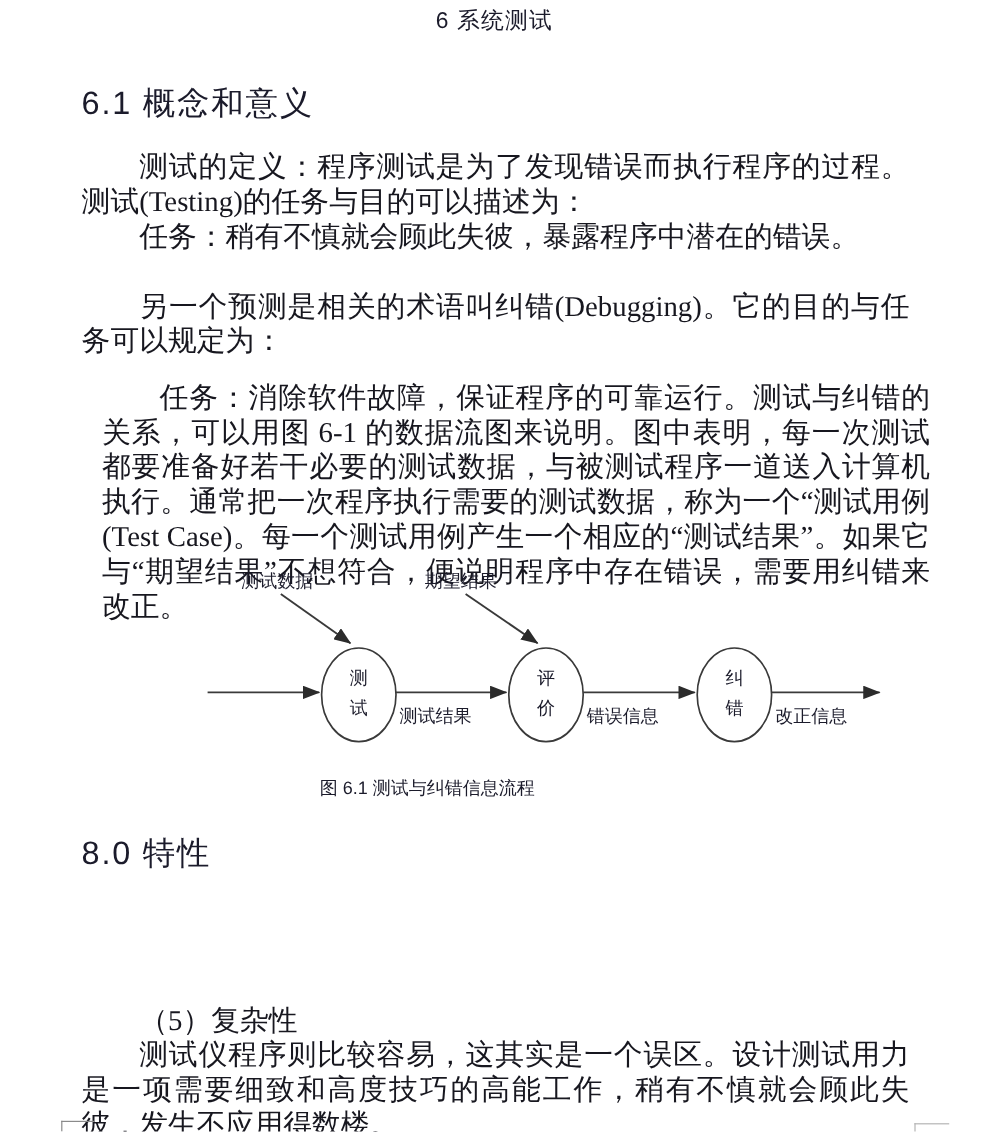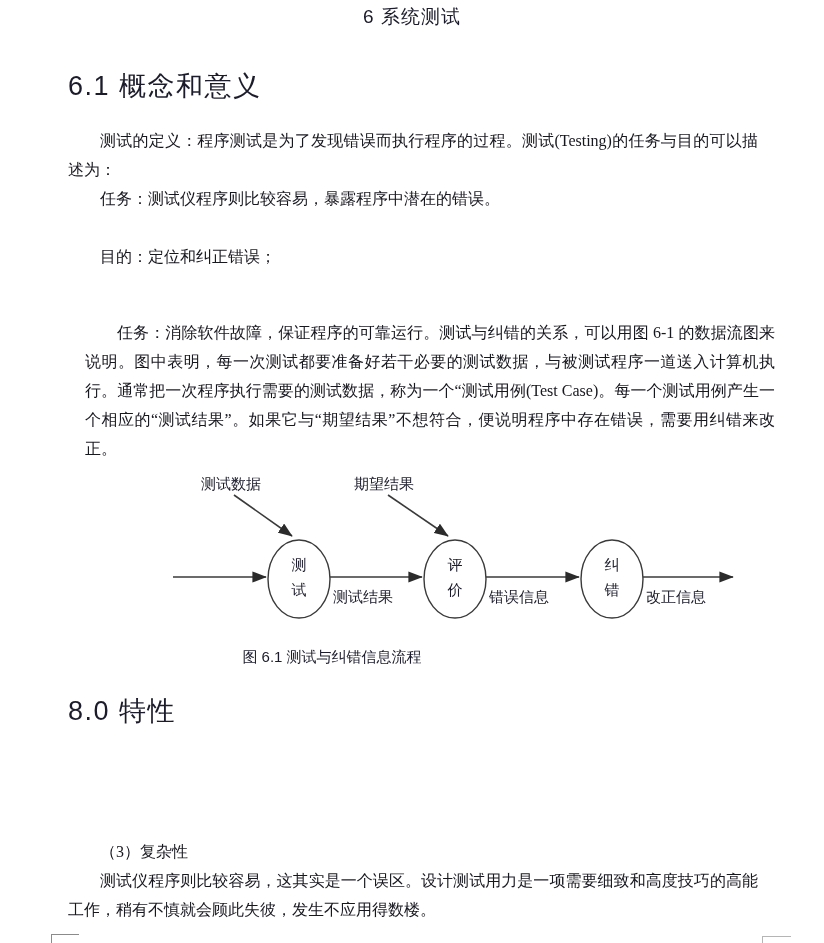--- a/index.html
+++ b/index.html
@@ -44,21 +44,21 @@
     color: #1b1b2b;
   }
   #h-61 { top: 68px; }
   #h-62 { top: 693px; }
 
   
   .body-block {
     position: absolute;
     left: 68px;
     width: 690px;
-    font-size: 16px;
+    font-size: 24px;
     line-height: 29px;
     text-align: justify;
     text-justify: inter-ideograph;
     color: #17171f;
   }
   .body-block p {
     margin: 0;
   }
   .indent2 {
     text-indent: 2em;
@@ -84,20 +84,21 @@
   }
   .fig-caption {
     position: absolute;
     top: 648px;
     left: 0;
     width: 664px;
     text-align: center;
     font-family: "Liberation Sans", "DejaVu Sans", sans-serif;
     font-size: 15px;
     color: #1b1b2b;
+    padding-left: 24px;
   }
 
   .dg-label {
     font-family: "Liberation Sans", "DejaVu Sans", sans-serif;
     font-size: 15px;
     fill: #1b1b2b;
   }
   .dg-node-label {
     font-family: "Liberation Sans", "DejaVu Sans", sans-serif;
     font-size: 15px;
@@ -139,25 +140,25 @@
 <body>
 
 <div class="page">
 
   <div class="doc-title">6 系统测试</div>
 
   <div class="section-heading" id="h-61">6.1 概念和意义</div>
 
   <div class="body-block" id="block-1">
     <p class="indent2">测试的定义：程序测试是为了发现错误而执行程序的过程。测试(Testing)的任务与目的可以描述为：</p>
-    <p class="indent2">任务：测试仪程序则比较容易，暴露程序中潜在的错误。</p>
+    <p class="indent2">任务：稍有不慎就会顾此失彼，暴露程序中潜在的错误。</p>
   </div>
 
   <div class="body-block" id="block-2">
-    <p class="indent2">目的：定位和纠正错误；</p>
+    <p class="indent2">另一个预测是相关的术语叫纠错(Debugging)。它的目的与任务可以规定为：</p>
   </div>
 
   <div class="body-block" id="block-3">
     <p class="indent2">任务：消除软件故障，保证程序的可靠运行。测试与纠错的关系，可以用图 6-1 的数据流图来说明。图中表明，每一次测试都要准备好若干必要的测试数据，与被测试程序一道送入计算机执行。通常把一次程序执行需要的测试数据，称为一个“测试用例(Test Case)。每一个测试用例产生一个相应的“测试结果”。如果它与“期望结果”不想符合，便说明程序中存在错误，需要用纠错来改正。</p>
   </div>
 
   <div class="figure">
     <svg width="824" height="215" viewBox="0 0 824 215" xmlns="http://www.w3.org/2000/svg">
       <defs>
         <marker id="arrowhead" markerWidth="9" markerHeight="7" refX="8.5" refY="3.5" orient="auto">
@@ -199,20 +200,20 @@
   </div>
 
   <div class="fig-caption">图 6.1 测试与纠错信息流程</div>
 
   <div class="section-heading" id="h-62">8.0 特性</div>
 
   <div class="body-block" id="block-4">
   </div>
 
   <div class="body-block" id="block-5">
-    <p class="indent2">（3）复杂性</p>
+    <p class="indent2">（5）复杂性</p>
     <p class="indent2">测试仪程序则比较容易，这其实是一个误区。设计测试用力是一项需要细致和高度技巧的高能工作，稍有不慎就会顾此失彼，发生不应用得数楼。</p>
   </div>
 
   <div class="crop-mark crop-left"></div>
   <div class="crop-mark crop-right"></div>
 
 </div>
 
 </body></html>

